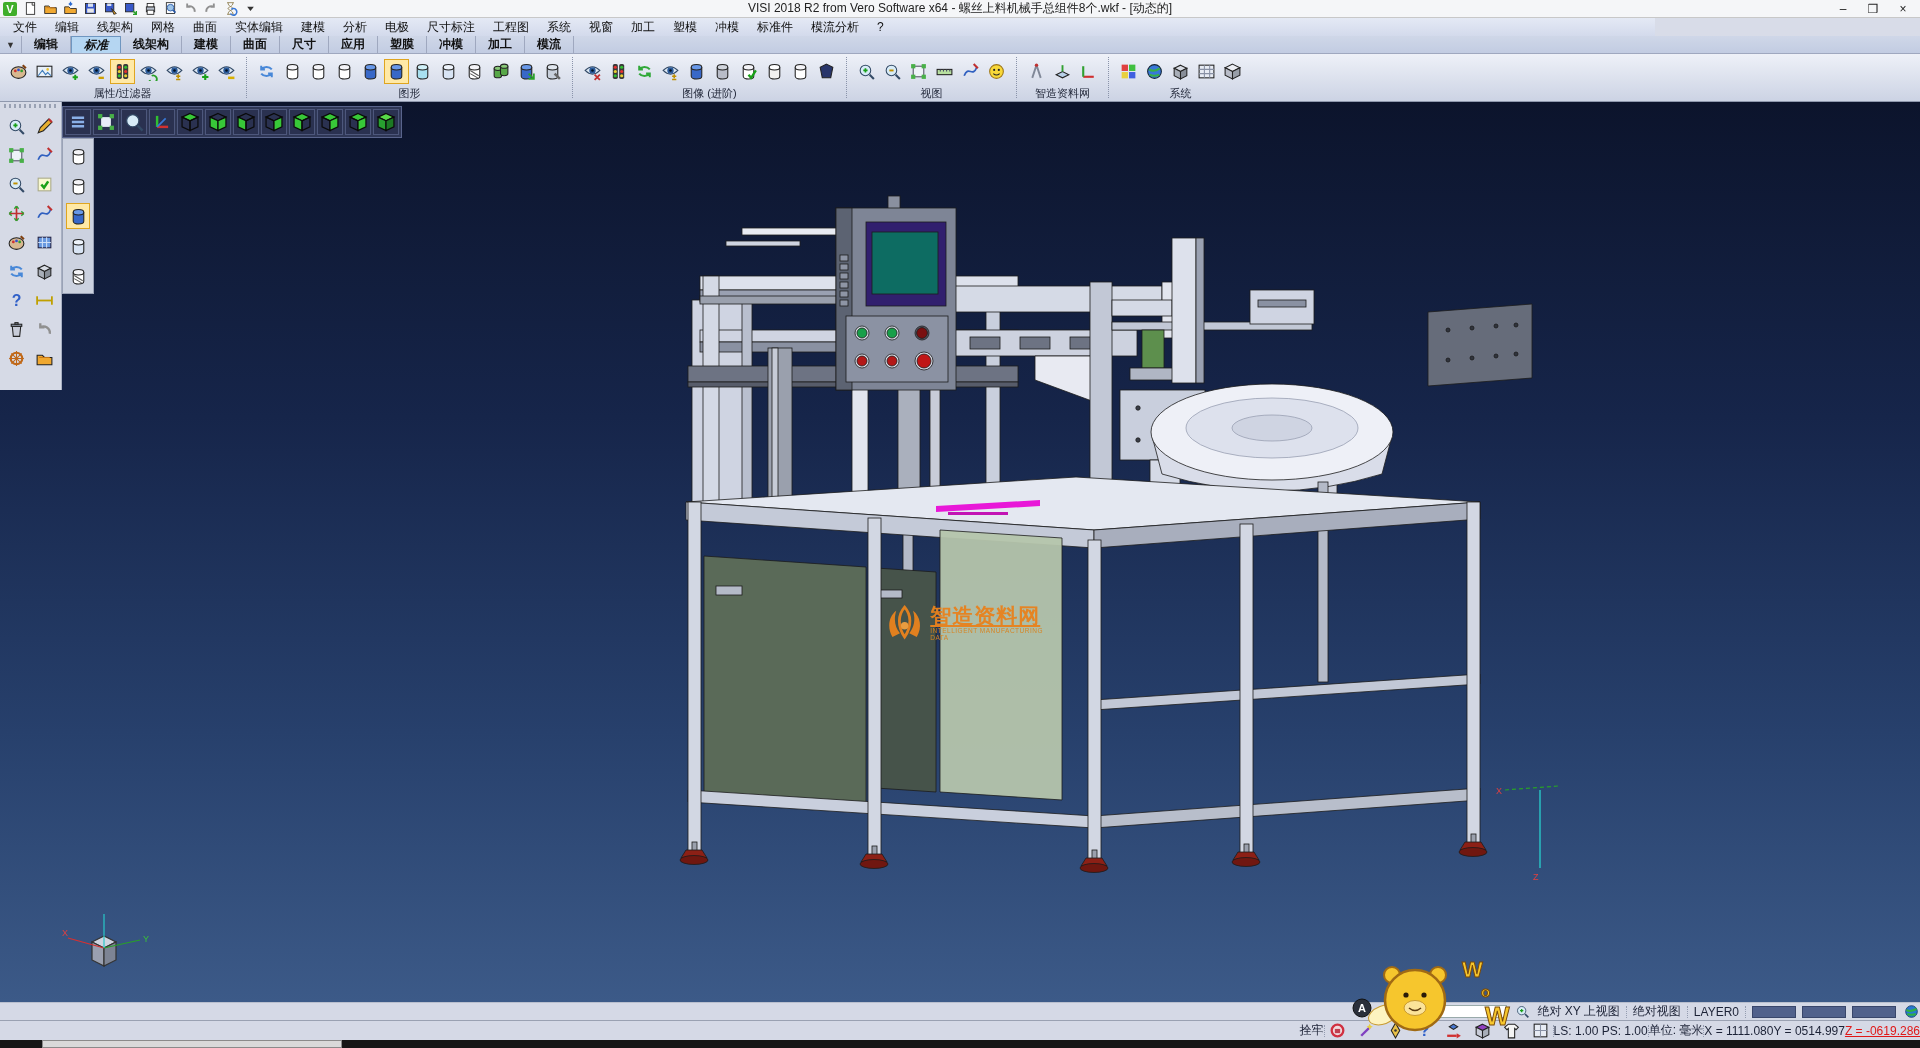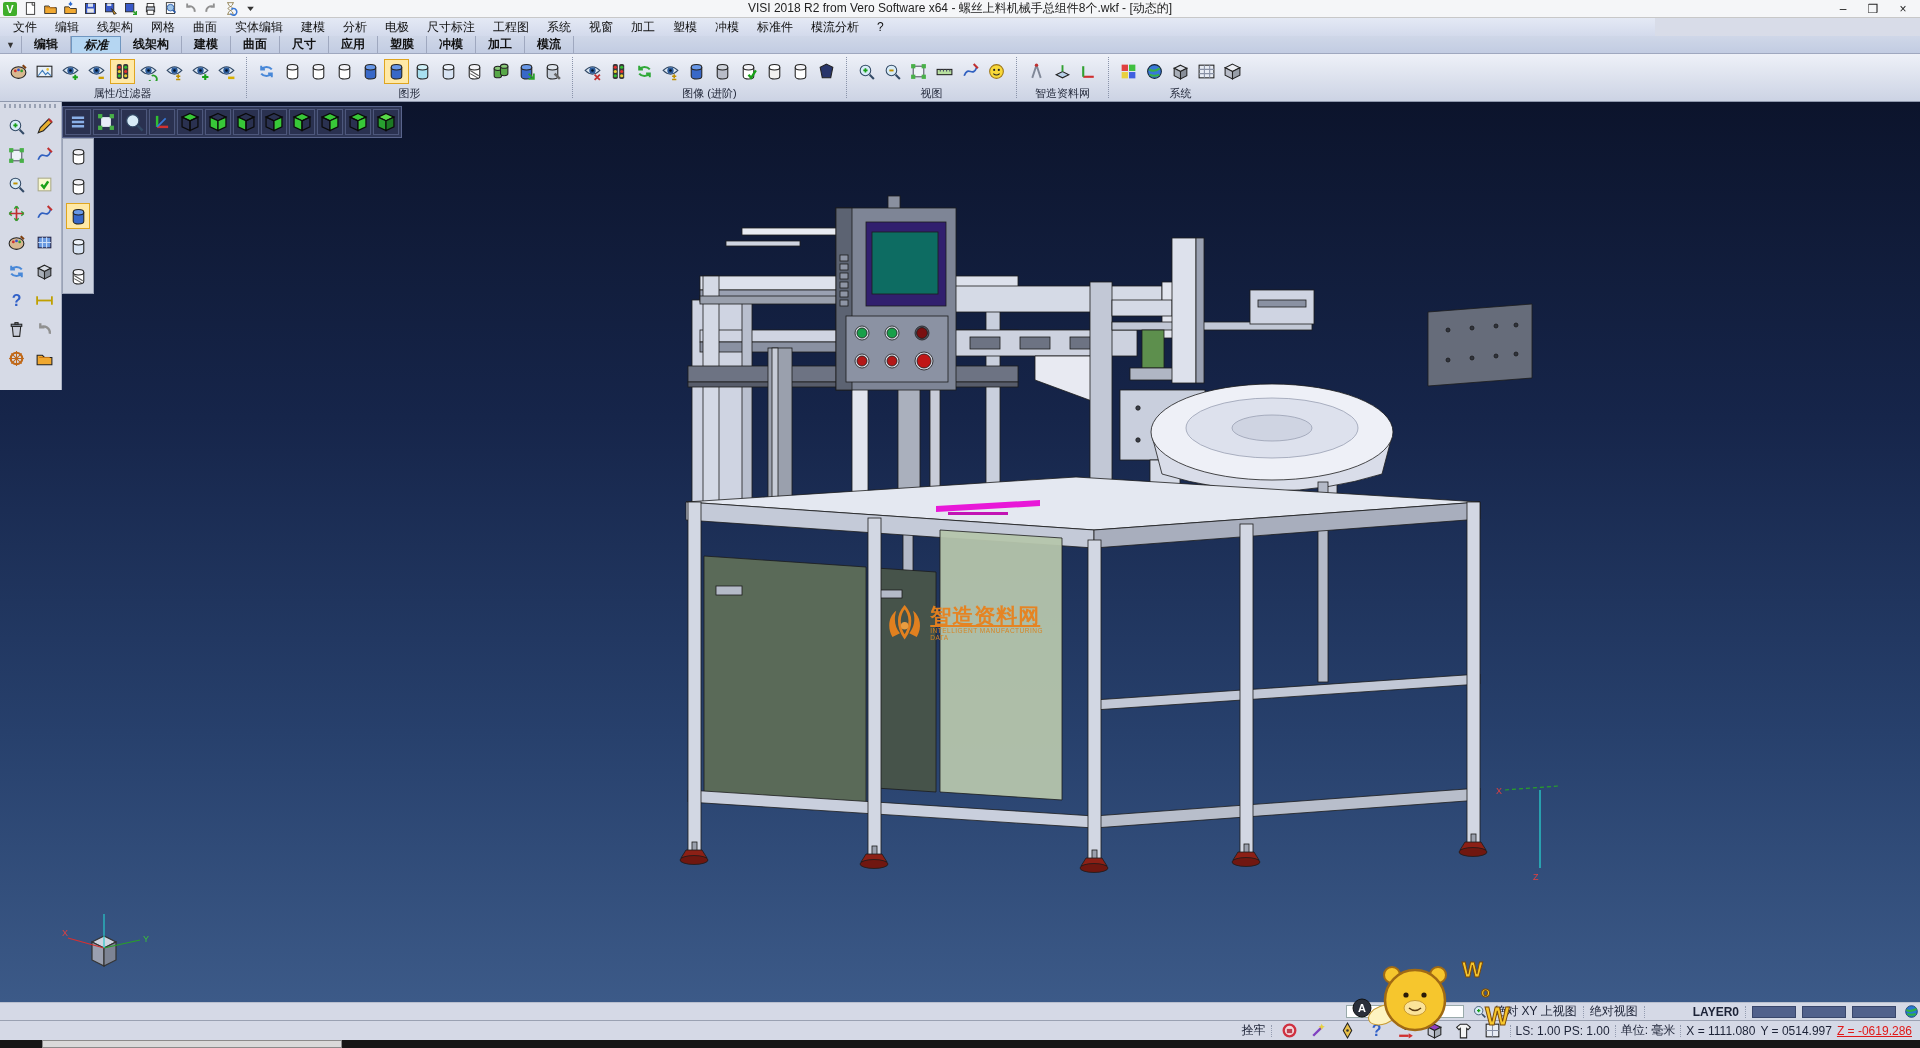--- a/index.html
+++ b/index.html
@@ -74,29 +74,29 @@
     align-items:center; opacity:.96; }
   #wm-text .t1 { color:#e8821e; font-size:21px; font-weight:bold; letter-spacing:1px; line-height:22px;text-decoration:underline; }
   #wm-text .t2 { color:#d8831f; font-size:6.5px; letter-spacing:.5px; }
 
   
   #status1 { position:absolute; left:0; top:1002px; width:1920px; height:18px;
     background:#d5d9e6; border-top:1px solid #b9bfce; display:flex; align-items:center;
     justify-content:flex-end; gap:6px; padding-right:0; color:#1c2236; }
   #status2 { position:absolute; left:0; top:1020px; width:1920px; height:20px;
     background:#d5d9e6; border-top:1px solid #9aa1b2; display:flex; align-items:center;
-    justify-content:flex-end; gap:5px; padding-right:8px; color:#1c2236; }
+    justify-content:flex-end; padding-right:0; color:#1c2236; }
   .ssep { border-left:1px dotted #949cb0; height:12px; }
   #searchbox { width:118px; height:13px; background:#fff; border:1px solid #9aa; display:flex;
     align-items:center; justify-content:flex-end; }
   .srect { width:44px; height:12px; background:#51618c; border:1px solid #39466b; }
   .sicon { width:18px; height:18px; display:flex; align-items:center; justify-content:center; }
   .sicon svg { width:15px; height:15px; }
   #coord-z { color:#e01818;text-decoration:underline; }
-  #layer-name { font-weight:bold;margin-left:42px; }
+  #layer-name { font-weight:normal; }
 
   
   #taskstrip { position:absolute; left:0; top:1040px; width:1920px; height:8px; background:#161616; }
   #taskstrip .seg { position:absolute; left:42px; top:0; width:300px; height:8px;
     background:#d9d9d9; border:1px solid #8a8a8a; }
 
   
   #mascot { position:absolute; left:1335px; top:945px; width:180px; height:100px; z-index:60; }
 </style>
 </head>

